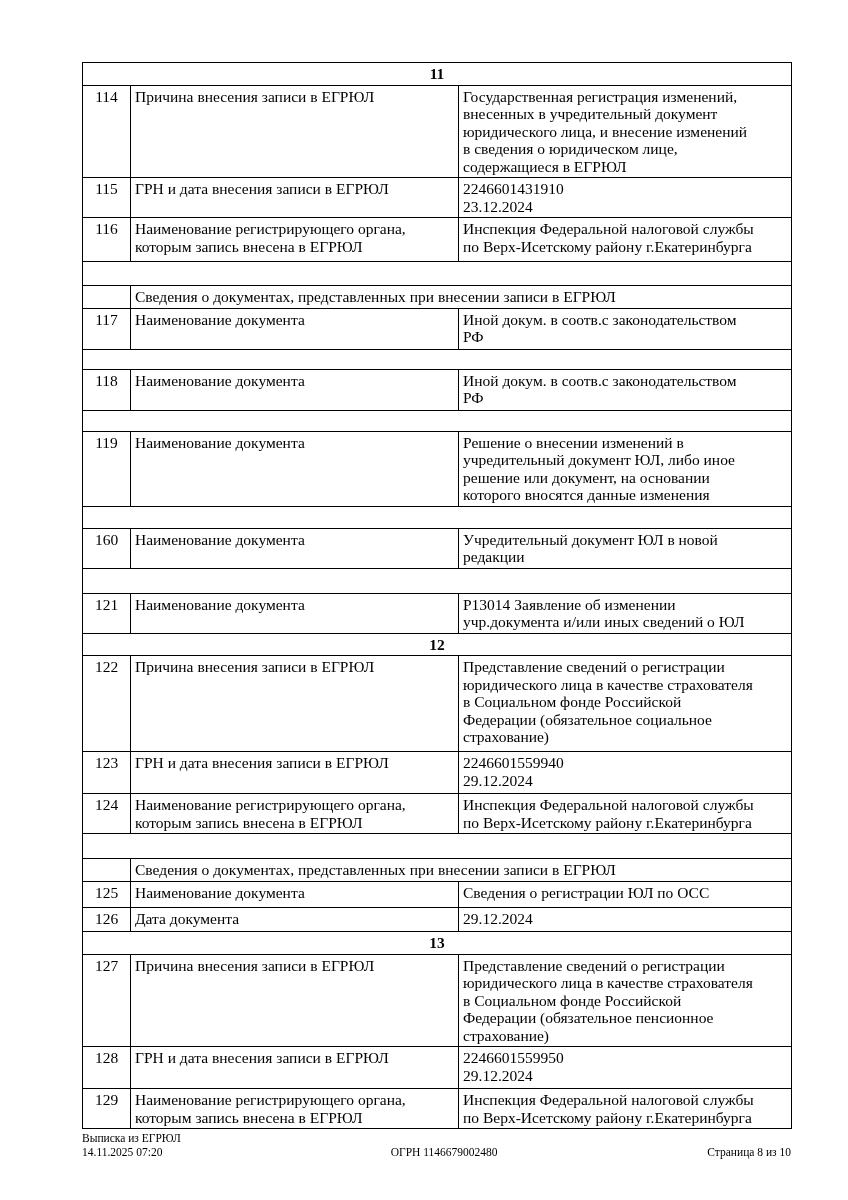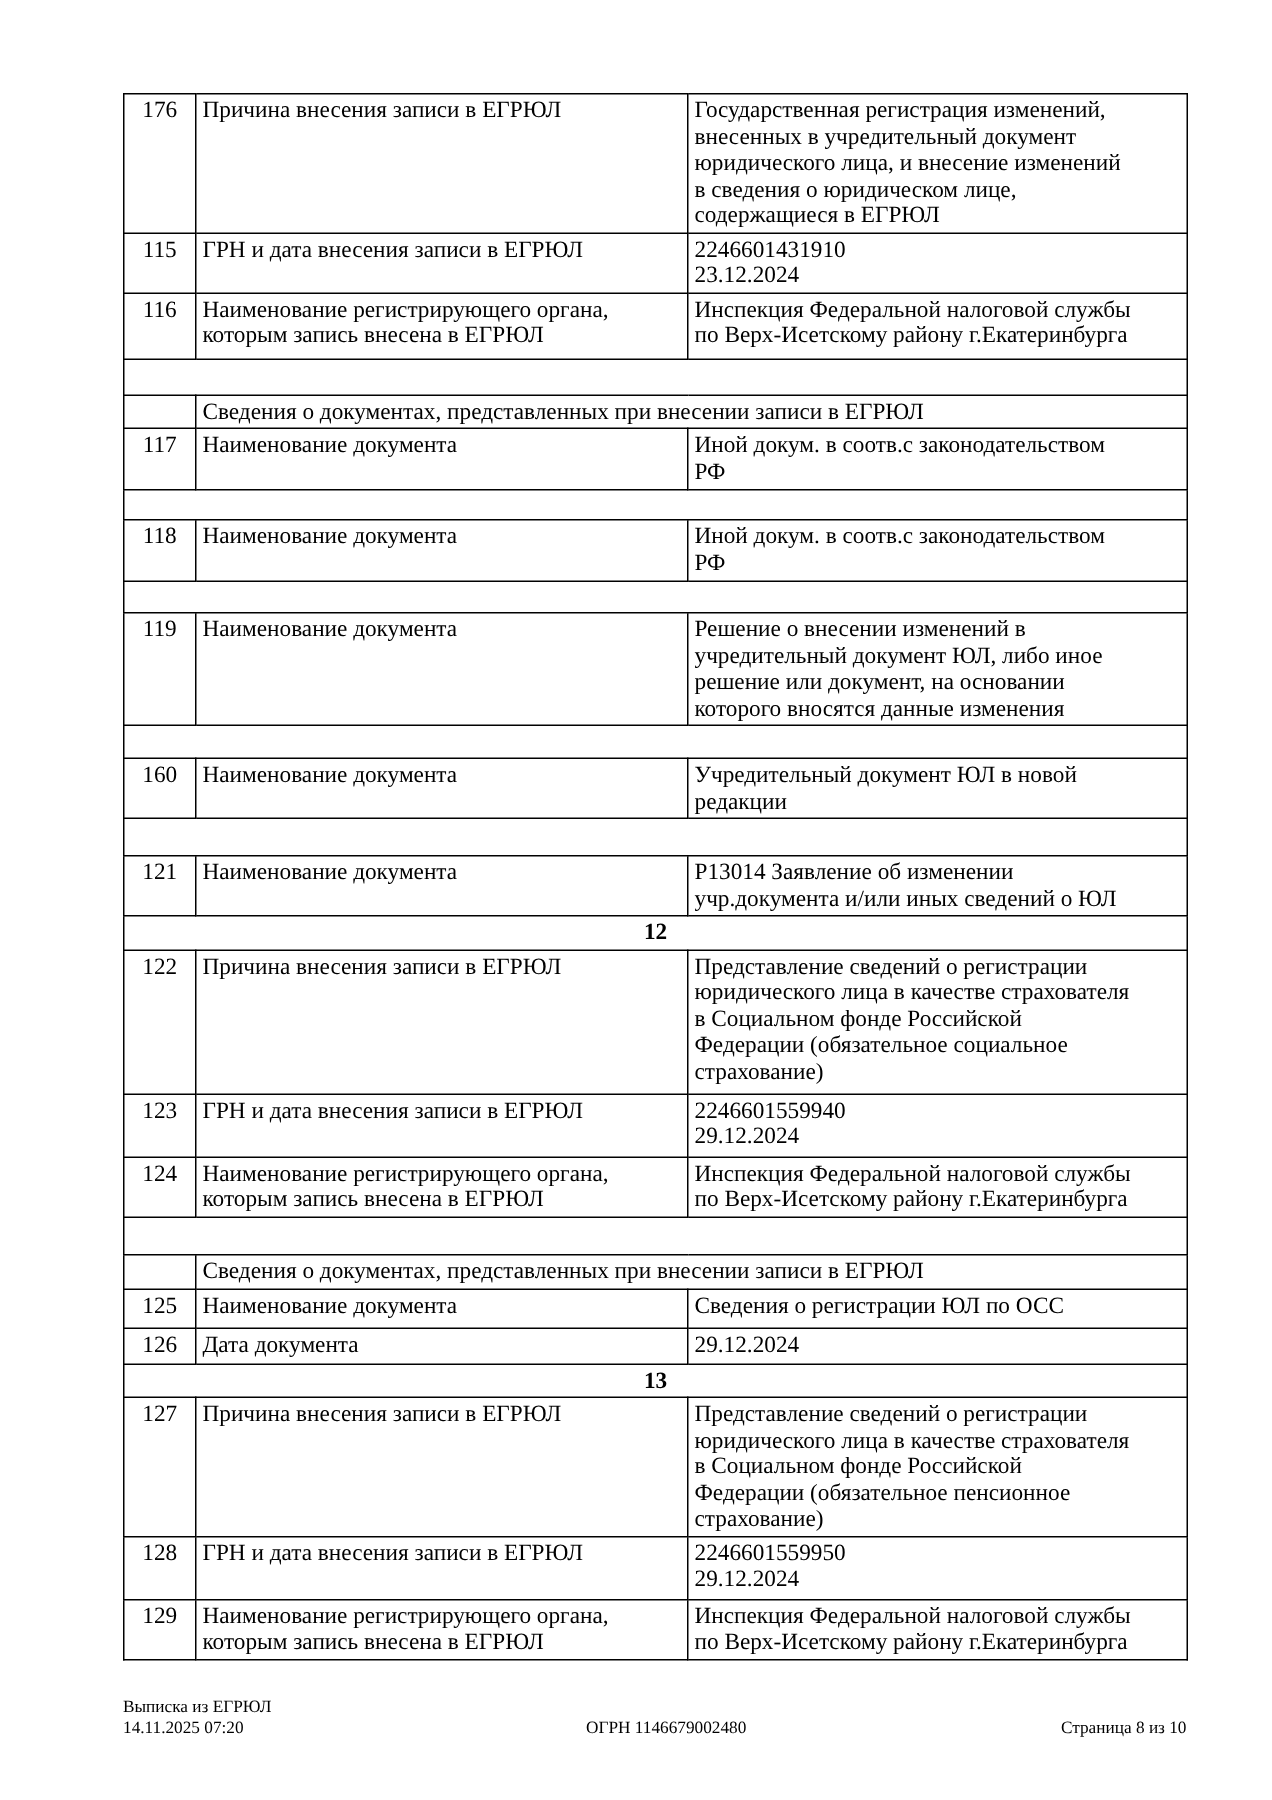--- a/index.html
+++ b/index.html
@@ -72,22 +72,25 @@
 
 <div class="page">
 
   <table class="registry">
     <colgroup>
       <col style="width:48px">
       <col style="width:328px">
       <col style="width:333px">
     </colgroup>
     <tbody id="registry-body">
+        <tr style="height: 22px;">
+          <td class="section-cell" colspan="3">11</td>
+        </tr>
         <tr style="height: 90px;">
-          <td class="num-cell">176</td>
+          <td class="num-cell">114</td>
           <td class="label-cell">Причина внесения записи в ЕГРЮЛ</td>
           <td class="value-cell">Государственная регистрация изменений,
 внесенных в учредительный документ
 юридического лица, и внесение изменений
 в сведения о юридическом лице,
 содержащиеся в ЕГРЮЛ</td>
         </tr>
         <tr style="height: 40px;">
           <td class="num-cell">115</td>
           <td class="label-cell">ГРН и дата внесения записи в ЕГРЮЛ</td>

